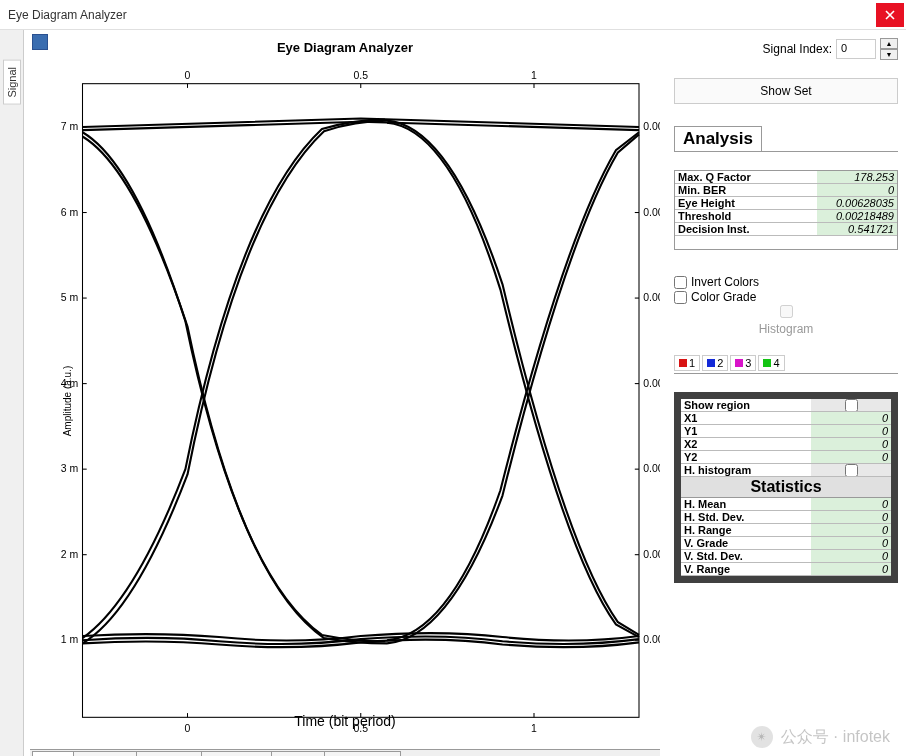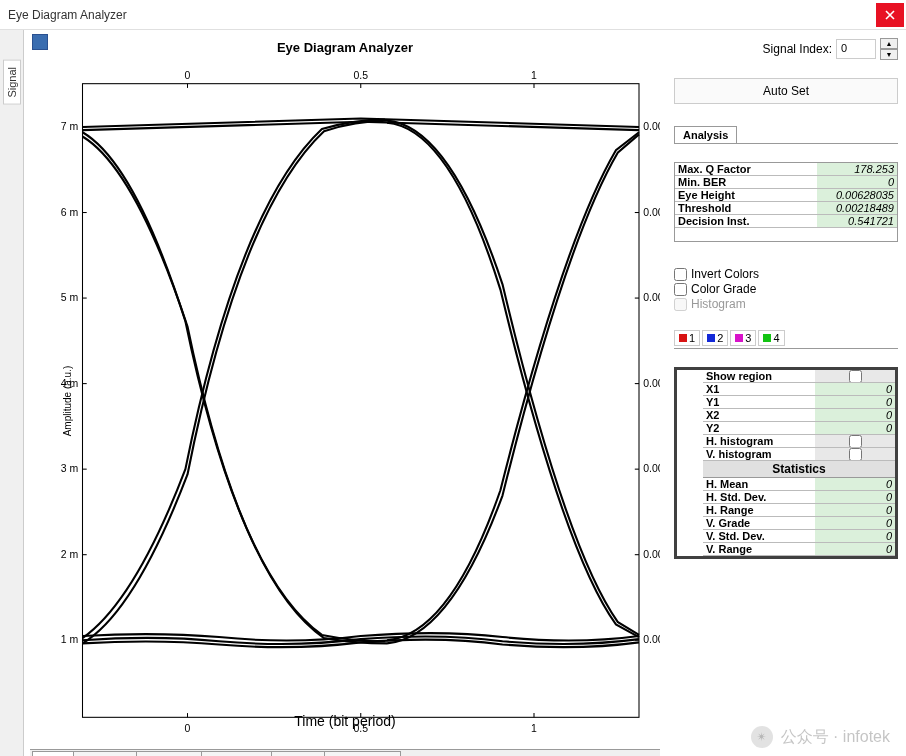--- a/index.html
+++ b/index.html
@@ -35,40 +35,40 @@
 
 .signal-row { display: flex; align-items: center; gap: 4px; justify-content: flex-end; }
 .signal-label { font-size: 12px; }
 .signal-val { width: 40px; height: 20px; border: 1px solid #ccc; padding: 2px 4px; font-size: 11px; background: #fff; }
 .spinner { display: flex; flex-direction: column; }
 .spin-btn { width: 18px; height: 11px; border: 1px solid #999; background: #f0f0f0; font-size: 7px; display: flex; align-items: center; justify-content: center; cursor: pointer; line-height: 1; }
 
 .autoset { height: 26px; border: 1px solid #ccc; background: #fafafa; display: flex; align-items: center; justify-content: center; font-size: 12px; cursor: pointer; }
 
 .analysis-tabs { display: flex; border-bottom: 1px solid #999; margin-top: 4px; }
-.atab { font-size: 11px; padding: 2px 8px; border: 1px solid #999; border-bottom: none; background: #fff; cursor: pointer; font-weight: bold; }
+.atab { font-size: 17px; padding: 2px 8px; border: 1px solid #999; border-bottom: none; background: #fff; cursor: pointer; font-weight: bold; }
 
 .data-box { border: 1px solid #999; background: #fff; min-height: 80px; }
 .drow { display: flex; border-bottom: 1px solid #bbb; font-size: 11px; height: 13px; overflow: hidden; }
 .drow .dlabel { flex: 1; padding: 0 3px; font-weight: bold; white-space: nowrap; overflow: hidden; }
 .drow .dval { width: 80px; text-align: right; padding: 0 3px; font-style: italic; background: #dbf0db; white-space: nowrap; overflow: hidden; }
 
 .check-group { margin-top: 6px; }
 .check-row { display: flex; align-items: center; gap: 4px; font-size: 12px; margin: 1px 0; }
 .check-row input { width: 13px; height: 13px; }
-.check-row.disabled { color: #999; }
+.check-row.disabled { color: #999; flex-direction: column; }
 
 .calc-btn { height: 22px; background: #eee; display: flex; align-items: center; justify-content: center; font-size: 12px; color: #888; margin: 4px 0; }
 
 .color-tabs { display: flex; gap: 2px; border-bottom: 1px solid #999; padding-bottom: 2px; }
 .ctab { display: flex; align-items: center; gap: 2px; padding: 1px 4px; border: 1px solid #ccc; font-size: 11px; cursor: pointer; }
 .cswatch { width: 8px; height: 8px; }
 
-.stats-box { border: 3px solid #404040; max-height: 260px; overflow: hidden; padding-left: 26px; }
-.stats-header { background: #e0e0e0; text-align: center; font-size: 12px; font-weight: bold; padding: 1px 0; border-bottom: 1px solid #999; }
+.stats-box { border: 7px solid #404040; max-height: 260px; overflow: hidden; }
+.stats-header { background: #e0e0e0; text-align: center; font-size: 16px; font-weight: bold; padding: 1px 0; border-bottom: 1px solid #999; }
 .srow { display: flex; border-bottom: 1px solid #bbb; font-size: 11px; height: 13px; overflow: hidden; }
 .srow .slabel { flex: 1; padding: 0 3px; font-weight: bold; white-space: nowrap; overflow: hidden; }
 .srow .sval { width: 80px; text-align: right; padding: 0 3px; font-style: italic; background: #dbf0db; white-space: nowrap; overflow: hidden; }
 .srow .scheck { width: 80px; text-align: center; background: #e8e8e8; }
 
 .watermark { position: absolute; bottom: 8px; right: 16px; font-size: 16px; color: rgba(140,140,140,0.5); display:flex; align-items:center; gap:8px;}
 .wm-icon { width:22px; height:22px; border-radius:50%; background: rgba(140,140,140,0.25); display:flex; align-items:center; justify-content:center; font-size:12px;}
 </style>
 </head>
 <body>
@@ -187,21 +187,21 @@
   <div class="right-panel">
     <div class="signal-row">
       <span class="signal-label">Signal Index:</span>
       <span class="signal-val">0</span>
       <div class="spinner">
         <div class="spin-btn">▲</div>
         <div class="spin-btn">▼</div>
       </div>
     </div>
 
-    <div class="autoset">Auto Set</div>
+    <div class="autoset">Show Set</div>
 
     <div class="analysis-tabs">
       <div class="atab">Analysis</div>
     </div>
     <div class="data-box" id="arows">
         <div class="drow">
           <div class="dlabel">Max. Q Factor</div>
           <div class="dval">178.253</div>
         </div>
         <div class="drow">
@@ -276,24 +276,20 @@
             <div class="sval">0</div>
           </div>
           <div class="srow">
             <div class="slabel">Y2</div>
             <div class="sval">0</div>
           </div>
           <div class="srow">
             <div class="slabel">H. histogram</div>
             <div class="scheck"><input type="checkbox" style=""></div>
           </div>
-          <div class="srow">
-            <div class="slabel">V. histogram</div>
-            <div class="scheck"><input type="checkbox" style=""></div>
-          </div>
         </div>
       <div class="stats-header">Statistics</div>
       <div id="srows">
           <div class="srow">
             <div class="slabel">H. Mean</div>
             <div class="sval">0</div>
           </div>
           <div class="srow">
             <div class="slabel">H. Std. Dev.</div>
             <div class="sval">0</div>

